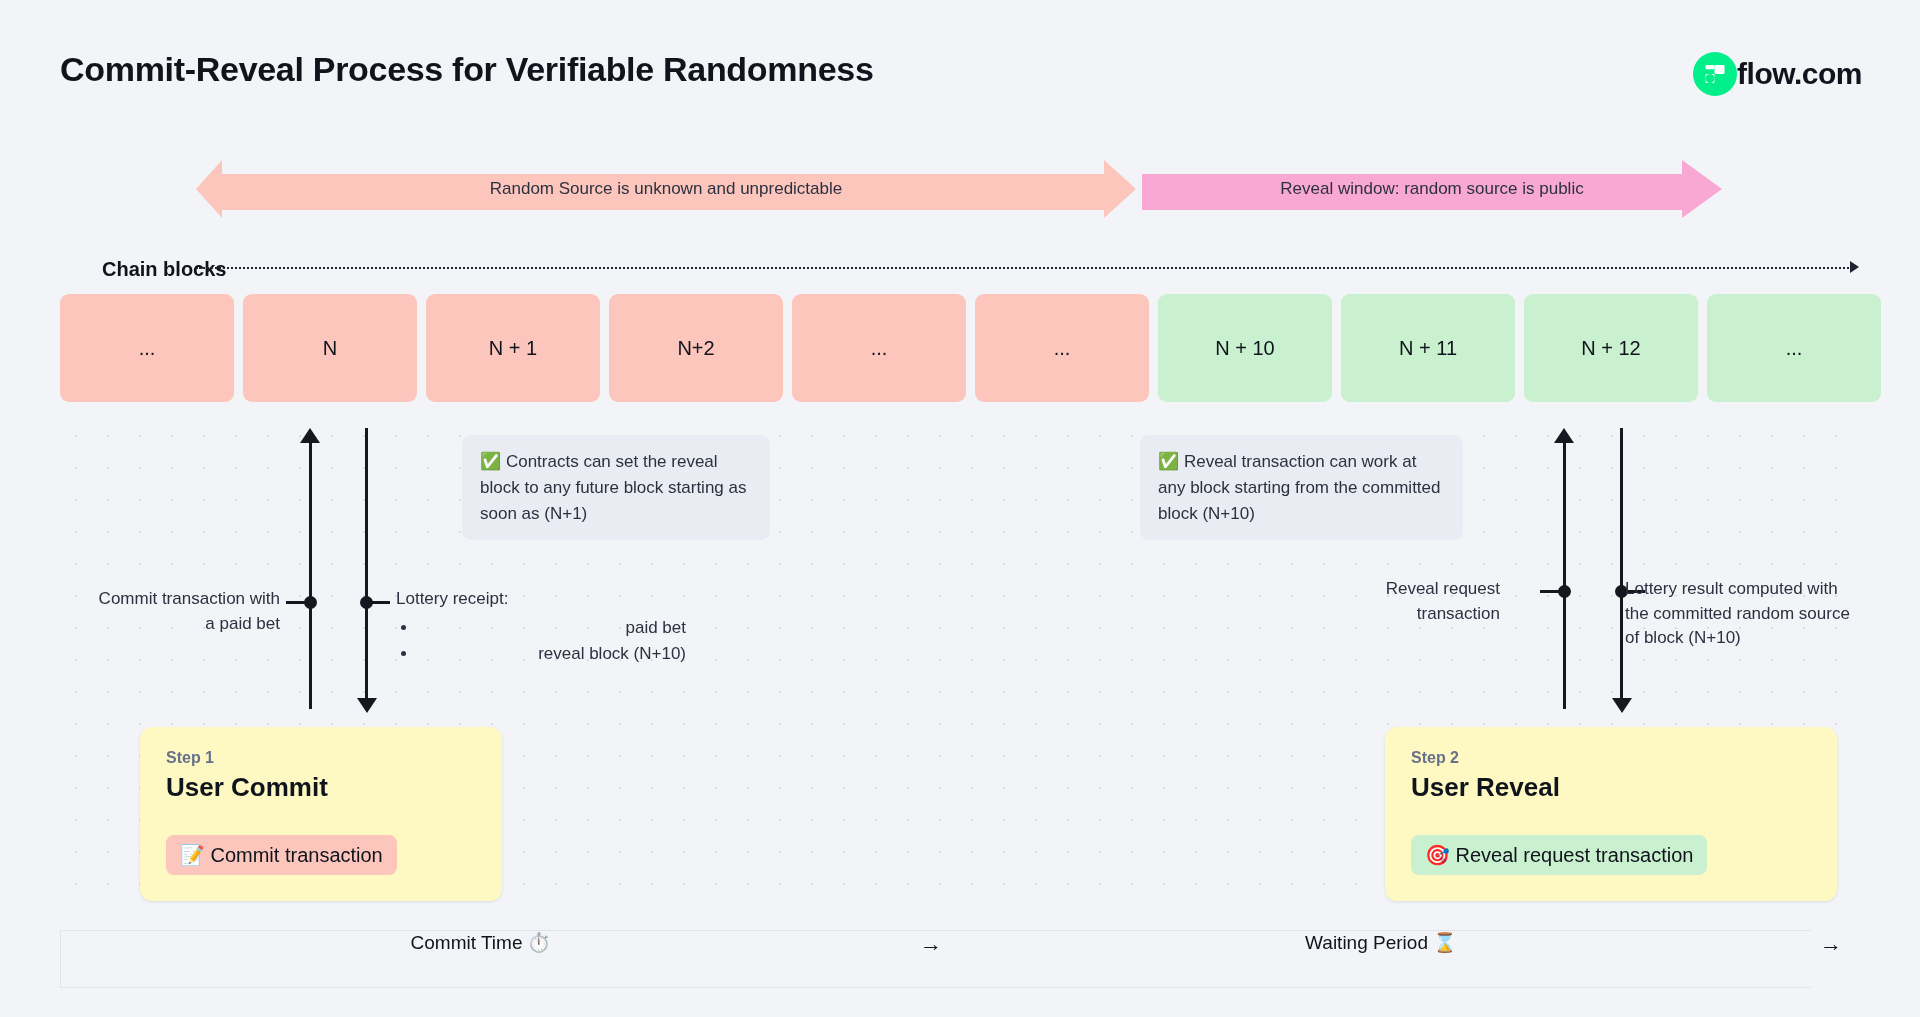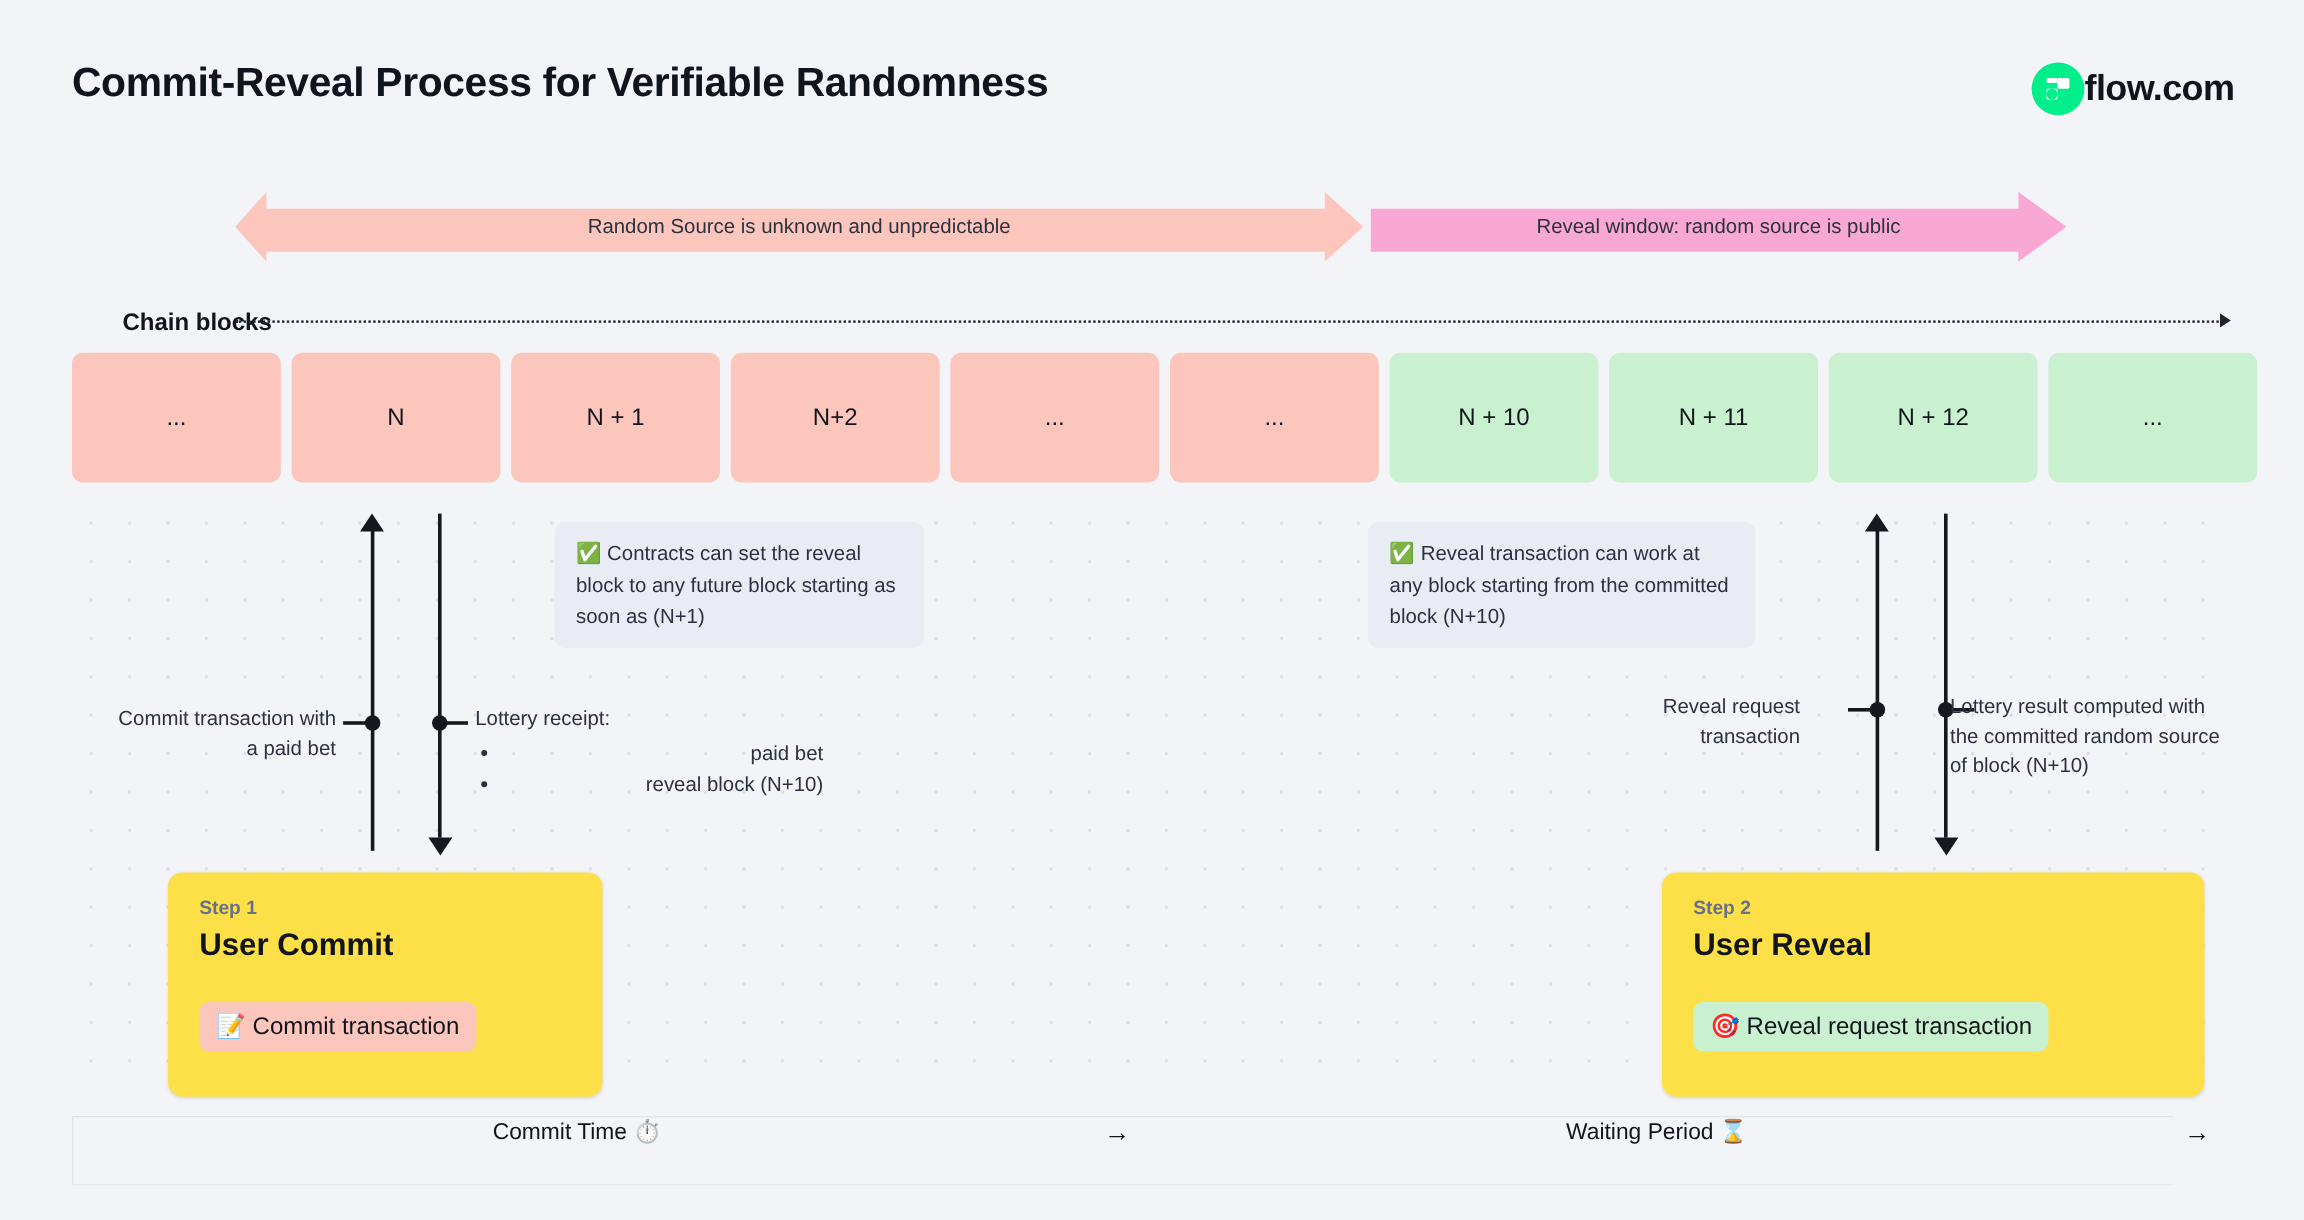--- a/index.html
+++ b/index.html
@@ -115,22 +115,22 @@
   }
   .annot ul{margin:4px 0 0 0;padding-left:22px;text-align:right;}
   .annot li{margin:2px 0;}
   .a-commit{left:90px;top:587px;width:190px;text-align:right;}
   .a-receipt{left:396px;top:587px;width:290px;text-align:left;}
   .a-reveal{left:1330px;top:577px;width:170px;text-align:right;}
   .a-result{left:1625px;top:577px;width:230px;text-align:left;}
 
   
   .card{
-    position:absolute;background:#fde047;border-radius:12px;
-    padding:22px 26px 38px 26px;
+    position:absolute;background:#fef9c3;border-radius:12px;
+    padding:22px 26px 26px 26px;
     box-shadow:0 1px 3px rgba(16,20,28,.10);
   }
   .card-step{font-size:16px;font-weight:700;color:#67718a;margin-bottom:5px;}
   .card-title{font-size:26px;font-weight:700;color:#10141c;margin-bottom:32px;}
   .pill{
     display:inline-block;border-radius:8px;padding:8px 14px;
     font-size:20px;color:#10141c;white-space:nowrap;
   }
   .pill.pink{background:#fcc6bd;}
   .pill.green{background:#c9f0cf;}

